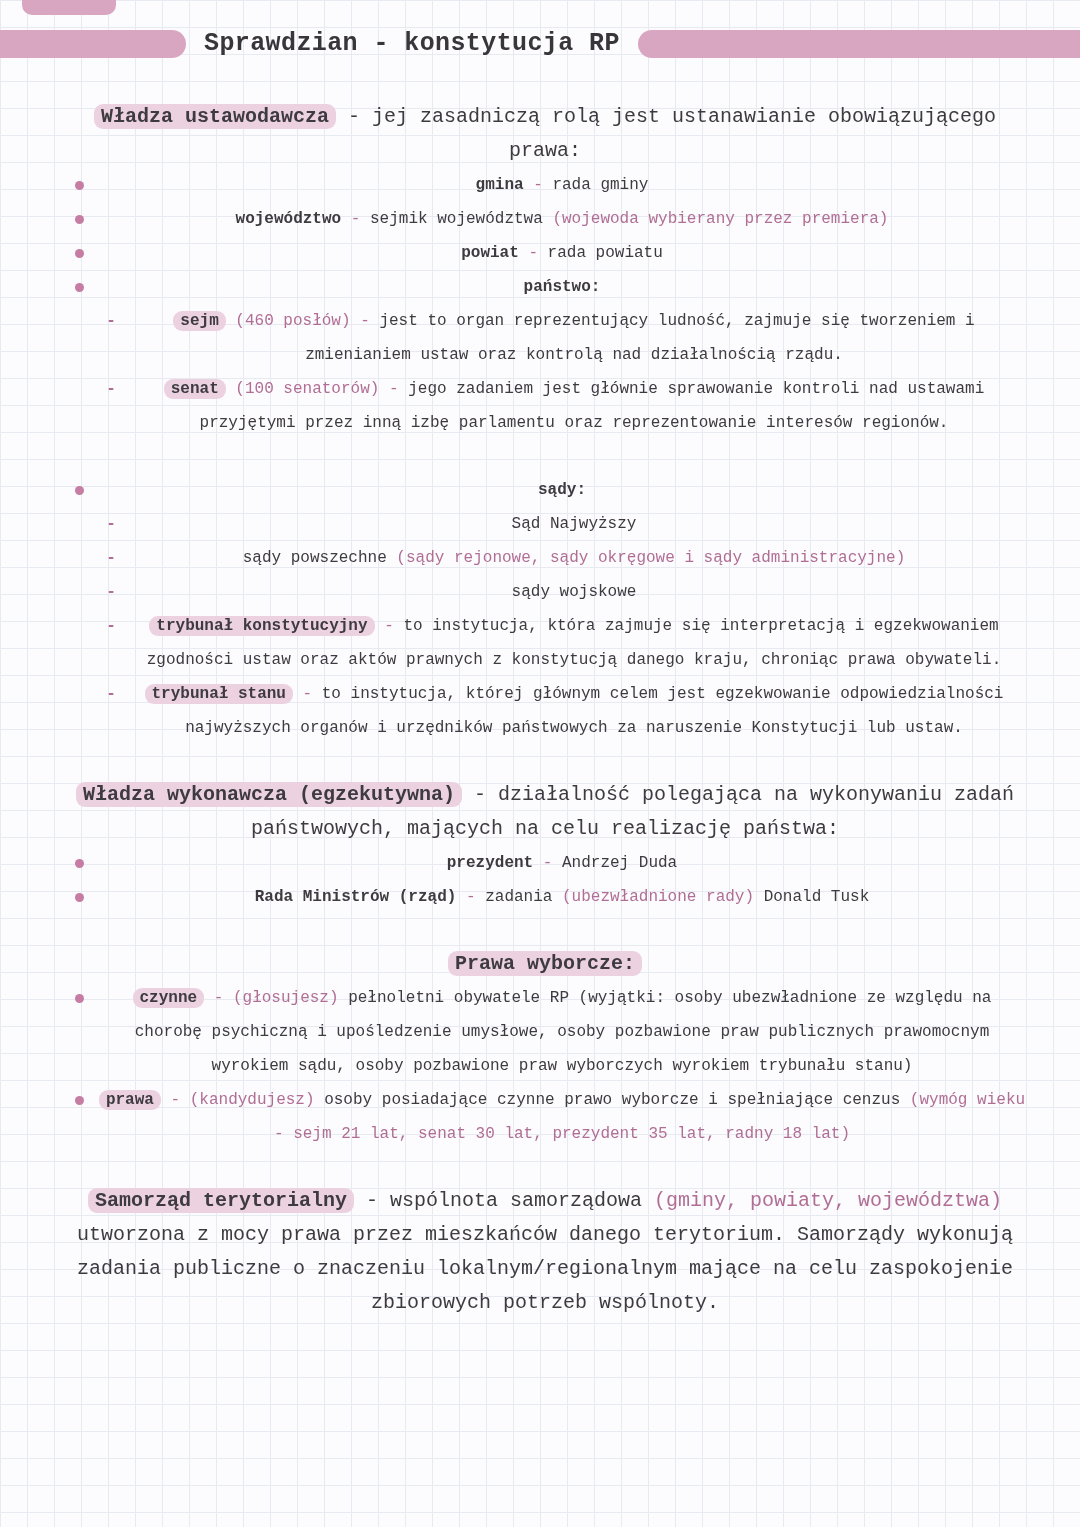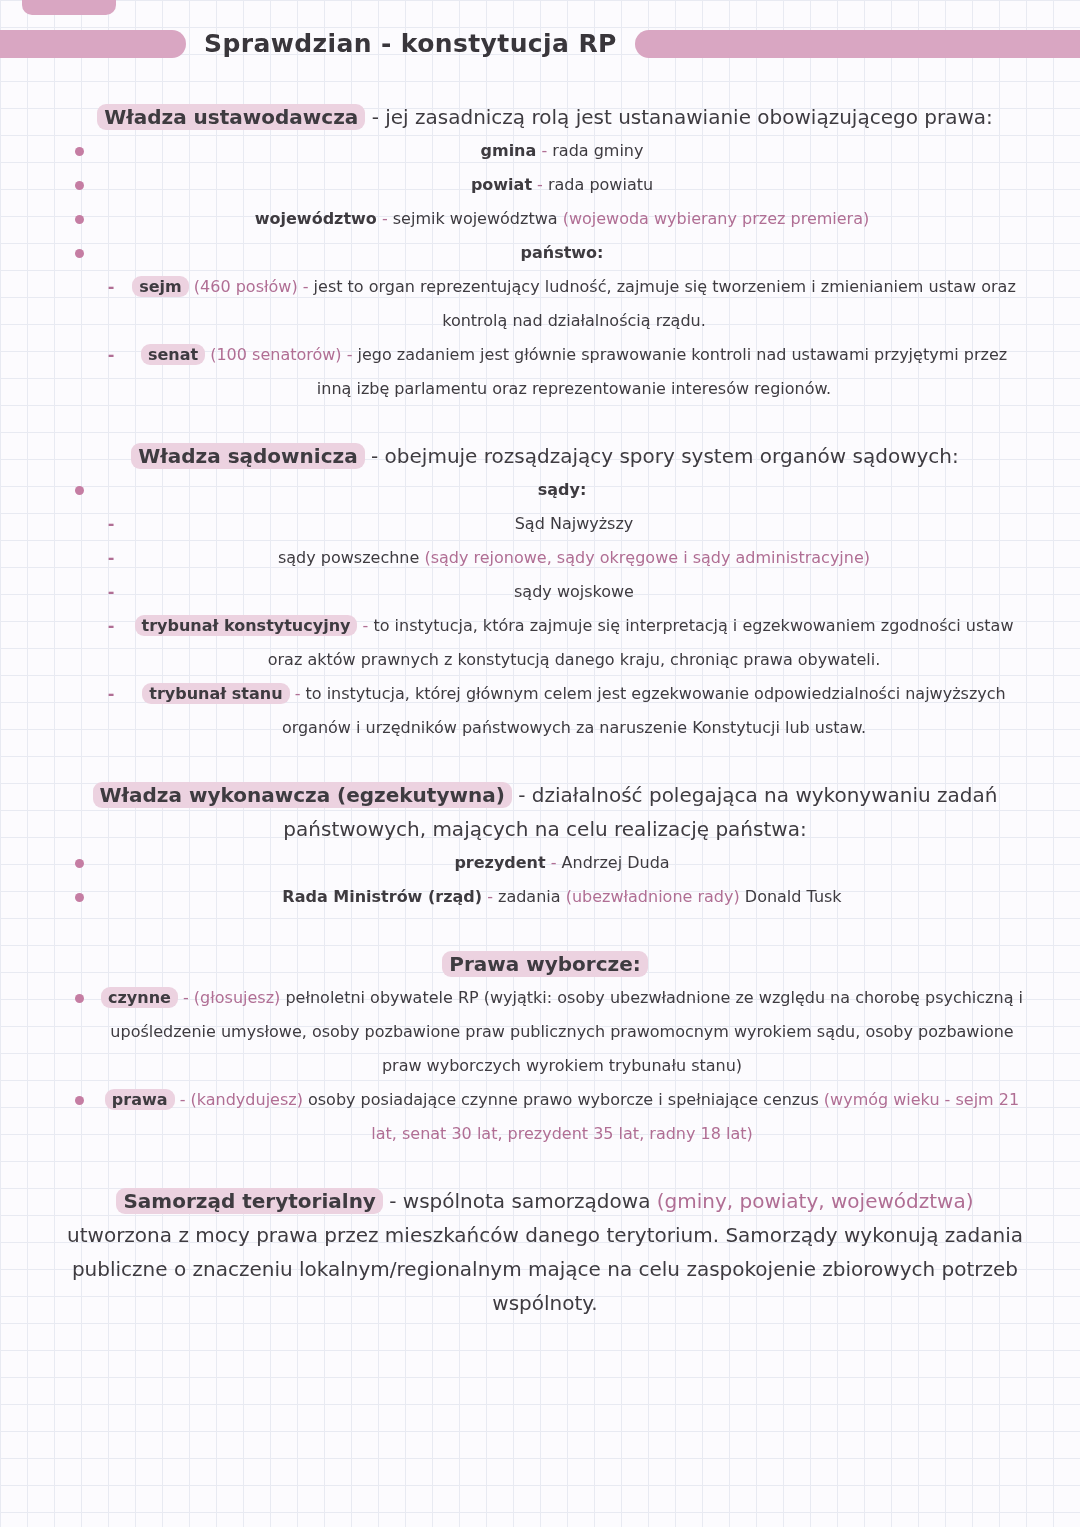--- a/index.html
+++ b/index.html
@@ -6,21 +6,21 @@
   body{
     width:1080px;height:1527px;overflow:hidden;
     font-family:"DejaVu Sans",sans-serif;
     background-color:#fcfbfe;
     background-image:
       linear-gradient(to right,#e8eaf2 1px,transparent 1px),
       linear-gradient(to bottom,#e8eaf2 1px,transparent 1px);
     background-size:27px 27px;
     color:#3e3b40;
   }
-  .page{position:relative;width:1080px;height:1527px;}
+  .page{position:relative;width:1080px;height:1527px;font-family:Liberation Mono, monospace;}
   .top-left-tab{
     position:absolute;top:0;left:22px;width:94px;height:15px;
     background:#d9a6c2;border-radius:0 0 10px 10px;
   }
   .title-row{display:flex;align-items:center;gap:18px;padding-top:29px;}
   .ribbon{height:28px;background:#d9a6c2;}
   .ribbon.left{width:186px;border-radius:0 15px 15px 0;}
   .ribbon.right{flex:1;border-radius:15px 0 0 15px;}
   .title{
     margin:0;font-size:25px;font-weight:bold;letter-spacing:.4px;
@@ -61,41 +61,40 @@
   </header>
   <main class="sections">
       <section>
         <p class="heading"><span class="run-hl">Władza ustawodawcza</span><span class="run-plain"> - jej zasadniczą rolą jest ustanawianie obowiązującego prawa:</span></p>
         <div class="item level-1">
           <span class="marker dot"></span>
           <span class="content"><span class="run-bold">gmina</span><span class="run-accent"> - </span><span class="run-plain">rada gminy</span></span>
         </div>
         <div class="item level-1">
           <span class="marker dot"></span>
-          <span class="content"><span class="run-bold">powiat</span><span class="run-accent"> - </span><span class="run-plain">rada powiatu</span></span>
+          <span class="content"><span class="run-bold">województwo</span><span class="run-accent"> - </span><span class="run-plain">sejmik województwa </span><span class="run-accent">(wojewoda wybierany przez premiera)</span></span>
         </div>
         <div class="item level-1">
           <span class="marker dot"></span>
-          <span class="content"><span class="run-bold">województwo</span><span class="run-accent"> - </span><span class="run-plain">sejmik województwa </span><span class="run-accent">(wojewoda wybierany przez premiera)</span></span>
+          <span class="content"><span class="run-bold">powiat</span><span class="run-accent"> - </span><span class="run-plain">rada powiatu</span></span>
         </div>
         <div class="item level-1">
           <span class="marker dot"></span>
           <span class="content"><span class="run-bold">państwo:</span></span>
         </div>
         <div class="item level-2">
           <span class="marker dash">-</span>
           <span class="content"><span class="run-hl">sejm</span><span class="run-plain"> </span><span class="run-accent">(460 posłów) - </span><span class="run-plain">jest to organ reprezentujący ludność, zajmuje się tworzeniem i zmienianiem ustaw oraz kontrolą nad działalnością rządu.</span></span>
         </div>
         <div class="item level-2">
           <span class="marker dash">-</span>
           <span class="content"><span class="run-hl">senat</span><span class="run-plain"> </span><span class="run-accent">(100 senatorów) - </span><span class="run-plain">jego zadaniem jest głównie sprawowanie kontroli nad ustawami przyjętymi przez inną izbę parlamentu oraz reprezentowanie interesów regionów.</span></span>
         </div>
       </section>
       <section>
-        <p class="heading"><span class="run-hl">Władza sądownicza</span><span class="run-plain"> - obejmuje rozsądzający spory system organów sądowych:</span></p>
         <div class="item level-1">
           <span class="marker dot"></span>
           <span class="content"><span class="run-bold">sądy:</span></span>
         </div>
         <div class="item level-2">
           <span class="marker dash">-</span>
           <span class="content"><span class="run-plain">Sąd Najwyższy</span></span>
         </div>
         <div class="item level-2">
           <span class="marker dash">-</span>

